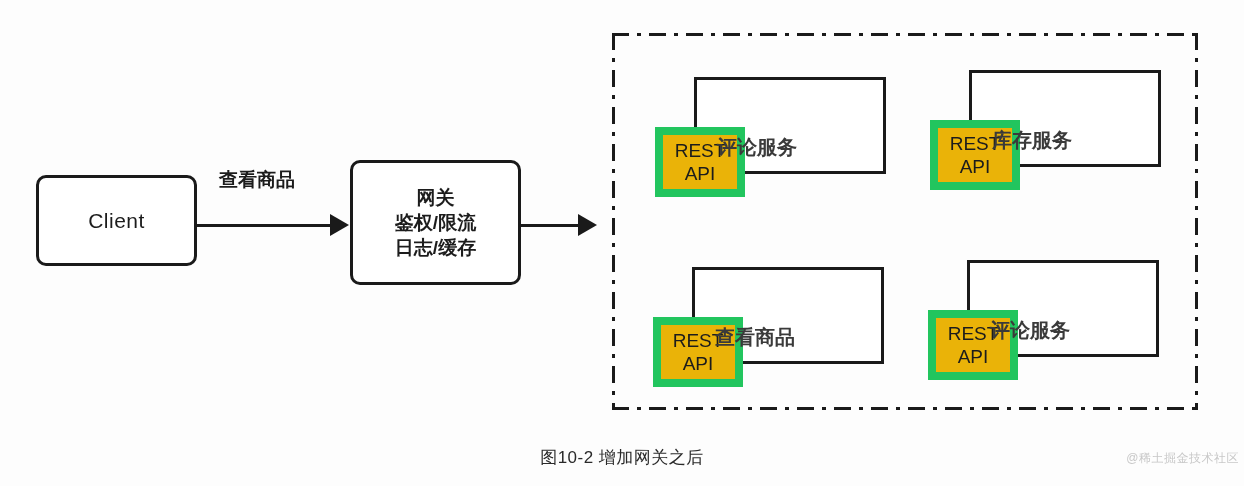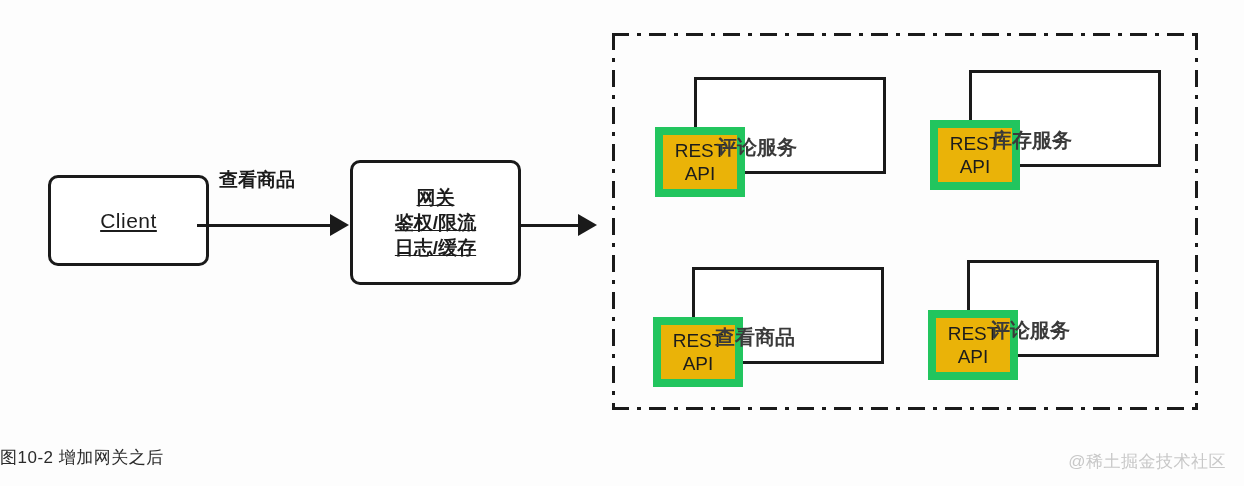--- a/index.html
+++ b/index.html
@@ -22,32 +22,30 @@
   .box {
     position: absolute;
     box-sizing: border-box;
     background: #ffffff;
     border: 3px solid #1a1a1a;
     display: flex;
     align-items: center;
     justify-content: center;
     text-align: right;
     color: #1c1c1c;
-    text-decoration: underline;
   }
   .rounded {
     border-radius: 10px;
   }
 
   #client-box {
     left: 36px;  top: 175px;
     width: 161px; height: 91px;
     font-size: 21px;
     letter-spacing: 0.5px;
-    margin-left: 12px;
   }
 
   #gateway-box {
     left: 350px; top: 160px;
     width: 171px; height: 125px;
     font-size: 19px;
     line-height: 1.32;
     flex-direction: column;
     font-weight: 600;
   }
@@ -157,29 +155,29 @@
   #svc-comment   { left: 43px;  top: 44px; }
   #svc-product   { left: 318px; top: 37px; }
   #svc-marketing { left: 41px;  top: 234px; }
   #svc-inventory { left: 316px; top: 227px; }
 
   
   #caption {
     position: absolute;
     left: 0; top: 446px;
     width: 1244px;
-    text-align: left;
+    text-align: center;
     font-size: 17px;
     color: #2a2a2a;
     letter-spacing: 0.5px;
   }
   #watermark {
     position: absolute;
-    right: 18px; top: 450px;
-    font-size: 17px;
+    right: 5px; top: 450px;
+    font-size: 12px;
     color: #c8c8c8;
     letter-spacing: 0.5px;
     white-space: nowrap;
   }
 </style>
 </head>
 <body>
 
 <div id="canvas">
 

